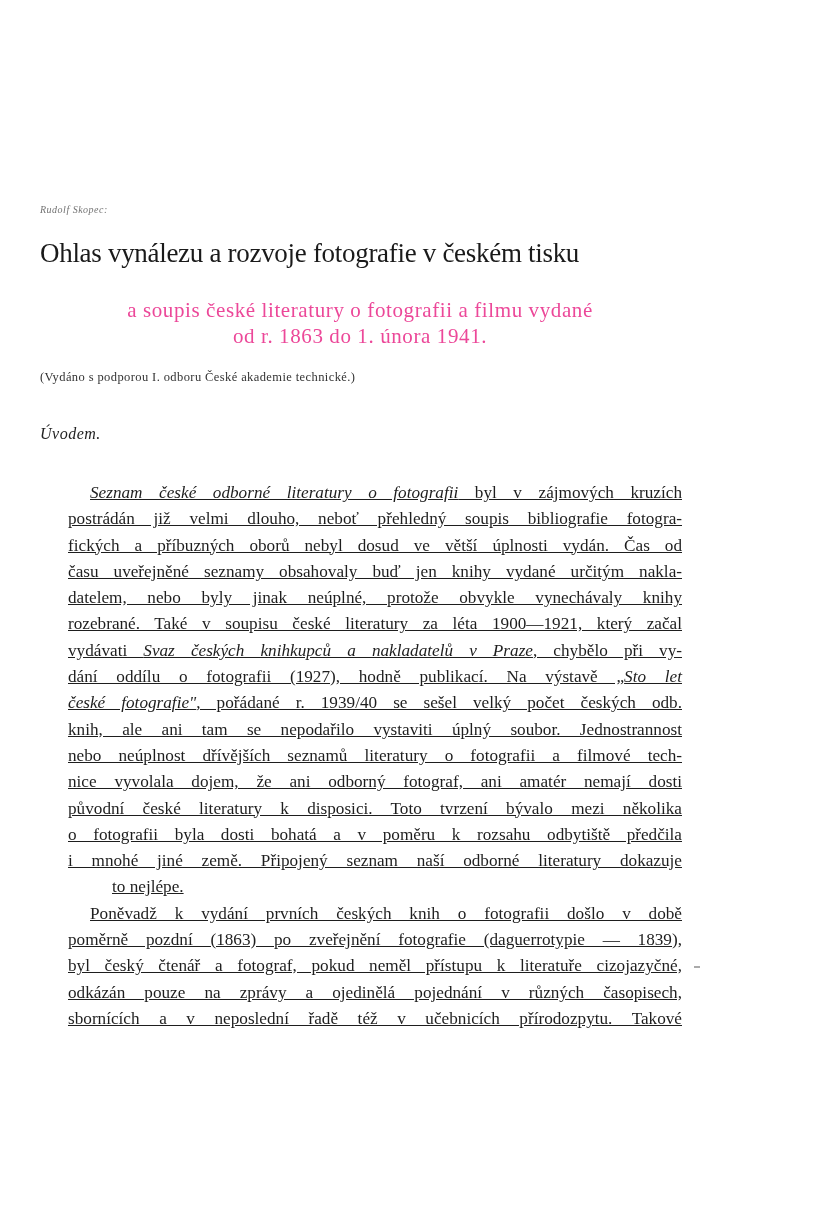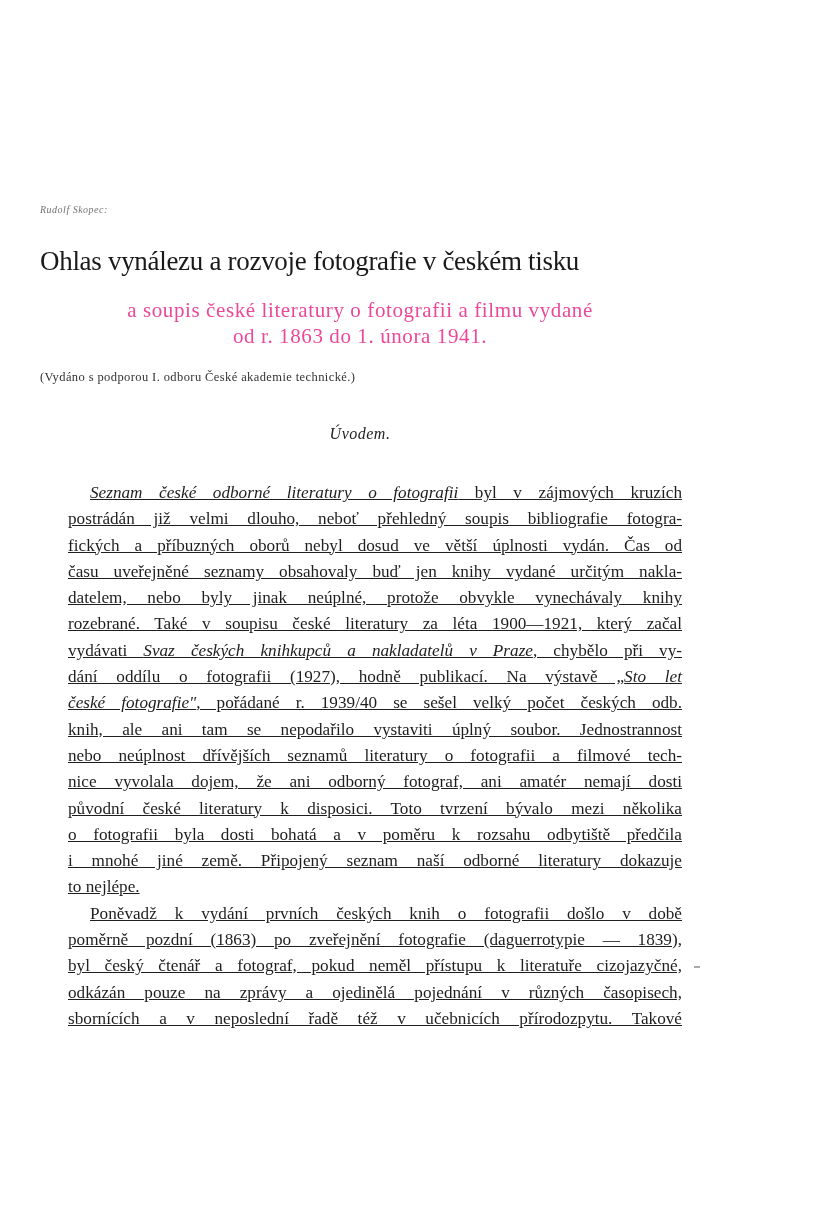--- a/index.html
+++ b/index.html
@@ -1,25 +1,25 @@
 <!DOCTYPE html>
 <html><head>
 <meta charset="utf-8">
 <style>
   html, body { margin:0; padding:0; background:#ffffff; }
   body { width:832px; height:1211px; position:relative; overflow:hidden; color:#1a1a1a; font-family:"Liberation Serif", serif; }
   .abs { position:absolute; }
   .author { left:40px; top:204px; font-size:10px; font-style:italic; letter-spacing:0.5px; color:#737373; }
-  .title { left:40px; top:246px; width:640px; font-size:27px; white-space:nowrap; letter-spacing:-0.3px; }
+  .title { left:40px; top:238px; width:640px; font-size:27px; white-space:nowrap; letter-spacing:-0.3px; }
   .subtitle { left:50px; top:297px; width:620px; text-align:center; font-size:21px; line-height:26px; letter-spacing:0.6px; color:#ec4899; }
   .note { left:40px; top:370px; width:640px; font-size:12.5px; letter-spacing:0.4px; color:#333; }
-  .heading { left:40px; top:425px; width:640px; text-align:center; font-size:16px; font-style:italic; letter-spacing:0.5px; color:#222; }
+  .heading { left:40px; top:425px; width:640px; text-align:left; font-size:16px; font-style:italic; letter-spacing:0.5px; color:#222; }
   .body { left:68px; top:480px; width:614px; font-size:17.2px; line-height:26.3px; color:#1e1e1e; }
   .line { display:block; white-space:nowrap; text-align:justify; text-align-last:justify;text-decoration:underline; }
-  .line.last { text-align-last:left; }
+  .line.last { text-align-last:left;margin-left:44px; }
   .line.indent { padding-left:22px; }
   .mark { left:694px; top:966px; width:6px; height:2px; background:#aaa; }
 </style>
 </head>
 <body>
 
 <div class="abs author">Rudolf Skopec:</div>
 <div class="abs title">Ohlas vynálezu a rozvoje fotografie v českém tisku</div>
 <div class="abs subtitle">
   <div>a soupis české literatury o fotografii a filmu vydané</div>

